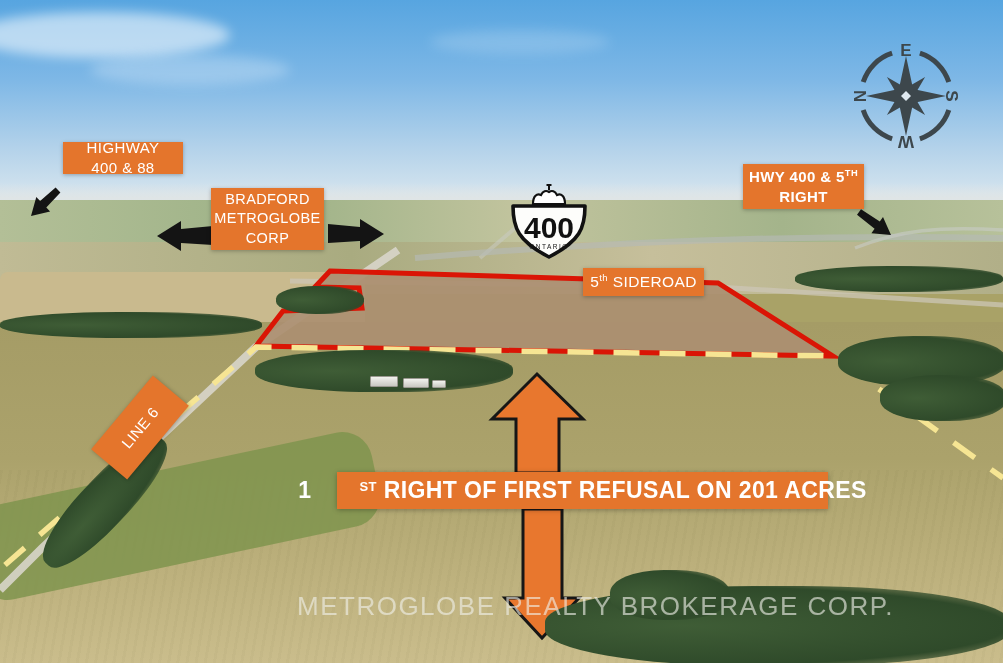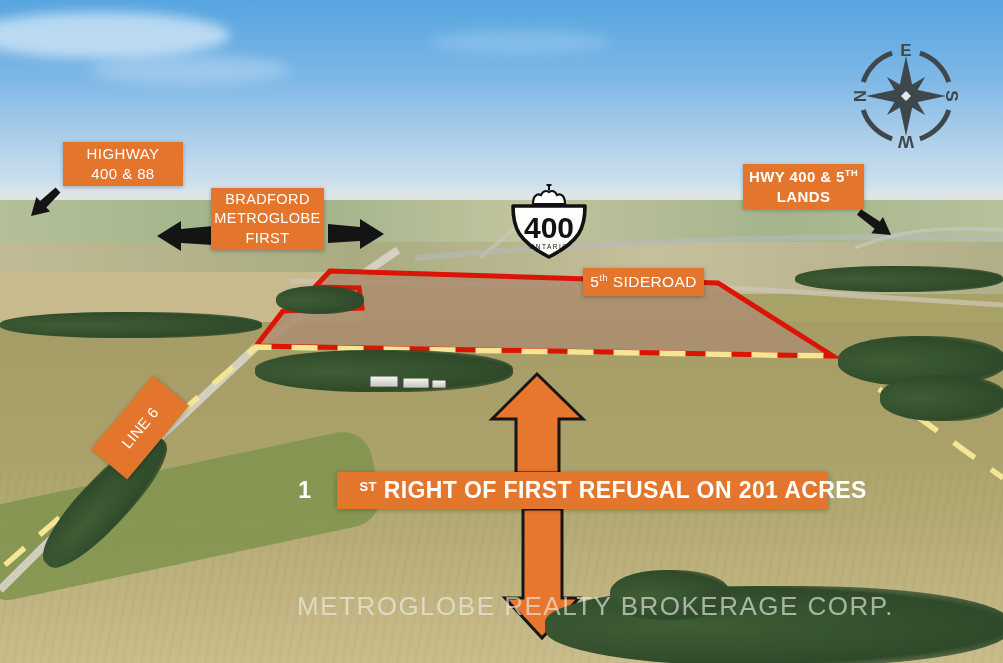--- a/index.html
+++ b/index.html
@@ -103,34 +103,34 @@
   <div class="abs treerow" style="left:255px;top:350px;width:258px;height:42px;"></div>
   <div class="abs barn" style="left:370px;top:376px;width:28px;height:11px;"></div>
   <div class="abs barn" style="left:403px;top:378px;width:26px;height:10px;"></div>
   <div class="abs barn" style="left:432px;top:380px;width:14px;height:8px;"></div>
   <div class="abs treerow" style="left:838px;top:336px;width:168px;height:50px;"></div>
   <div class="abs treerow" style="left:880px;top:375px;width:126px;height:46px;"></div>
   <div class="abs treerow" style="left:20px;top:478px;width:170px;height:48px;transform:rotate(-47deg);"></div>
   <div class="abs treerow" style="left:545px;top:586px;width:465px;height:80px;"></div>
   <div class="abs treerow" style="left:610px;top:570px;width:120px;height:50px;"></div>
 
-  <div class="abs callout" style="left:63px;top:142px;width:120px;height:44px;font-size:15px;">
+  <div class="abs callout" style="left:63px;top:142px;width:120px;height:32px;font-size:15px;">
     <div>HIGHWAY</div>
     <div>400 &amp; 88</div>
   </div>
 
   <div class="abs callout" style="left:211px;top:188px;width:113px;height:62px;font-size:14.5px;">
     <div>BRADFORD</div>
     <div>METROGLOBE</div>
-    <div>FIRST</div>
+    <div>CORP</div>
   </div>
 
   <div class="abs callout" style="left:743px;top:164px;width:121px;height:45px;font-size:15px;font-weight:bold;">
     <div><span>HWY 400 &amp; 5</span><sup>TH</sup></div>
-    <div>LANDS</div>
+    <div>RIGHT</div>
   </div>
 
   <div class="abs callout" style="left:583px;top:268px;width:121px;height:28px;font-size:15.5px;">
     <div><span>5</span><sup>th</sup><span style="white-space:pre;"> SIDEROAD</span></div>
   </div>
 
   <div class="abs callout" style="left:92px;top:404px;width:96px;height:47px;font-size:15px;transform:rotate(-50deg);">
     <div>LINE 6</div>
   </div>
 

